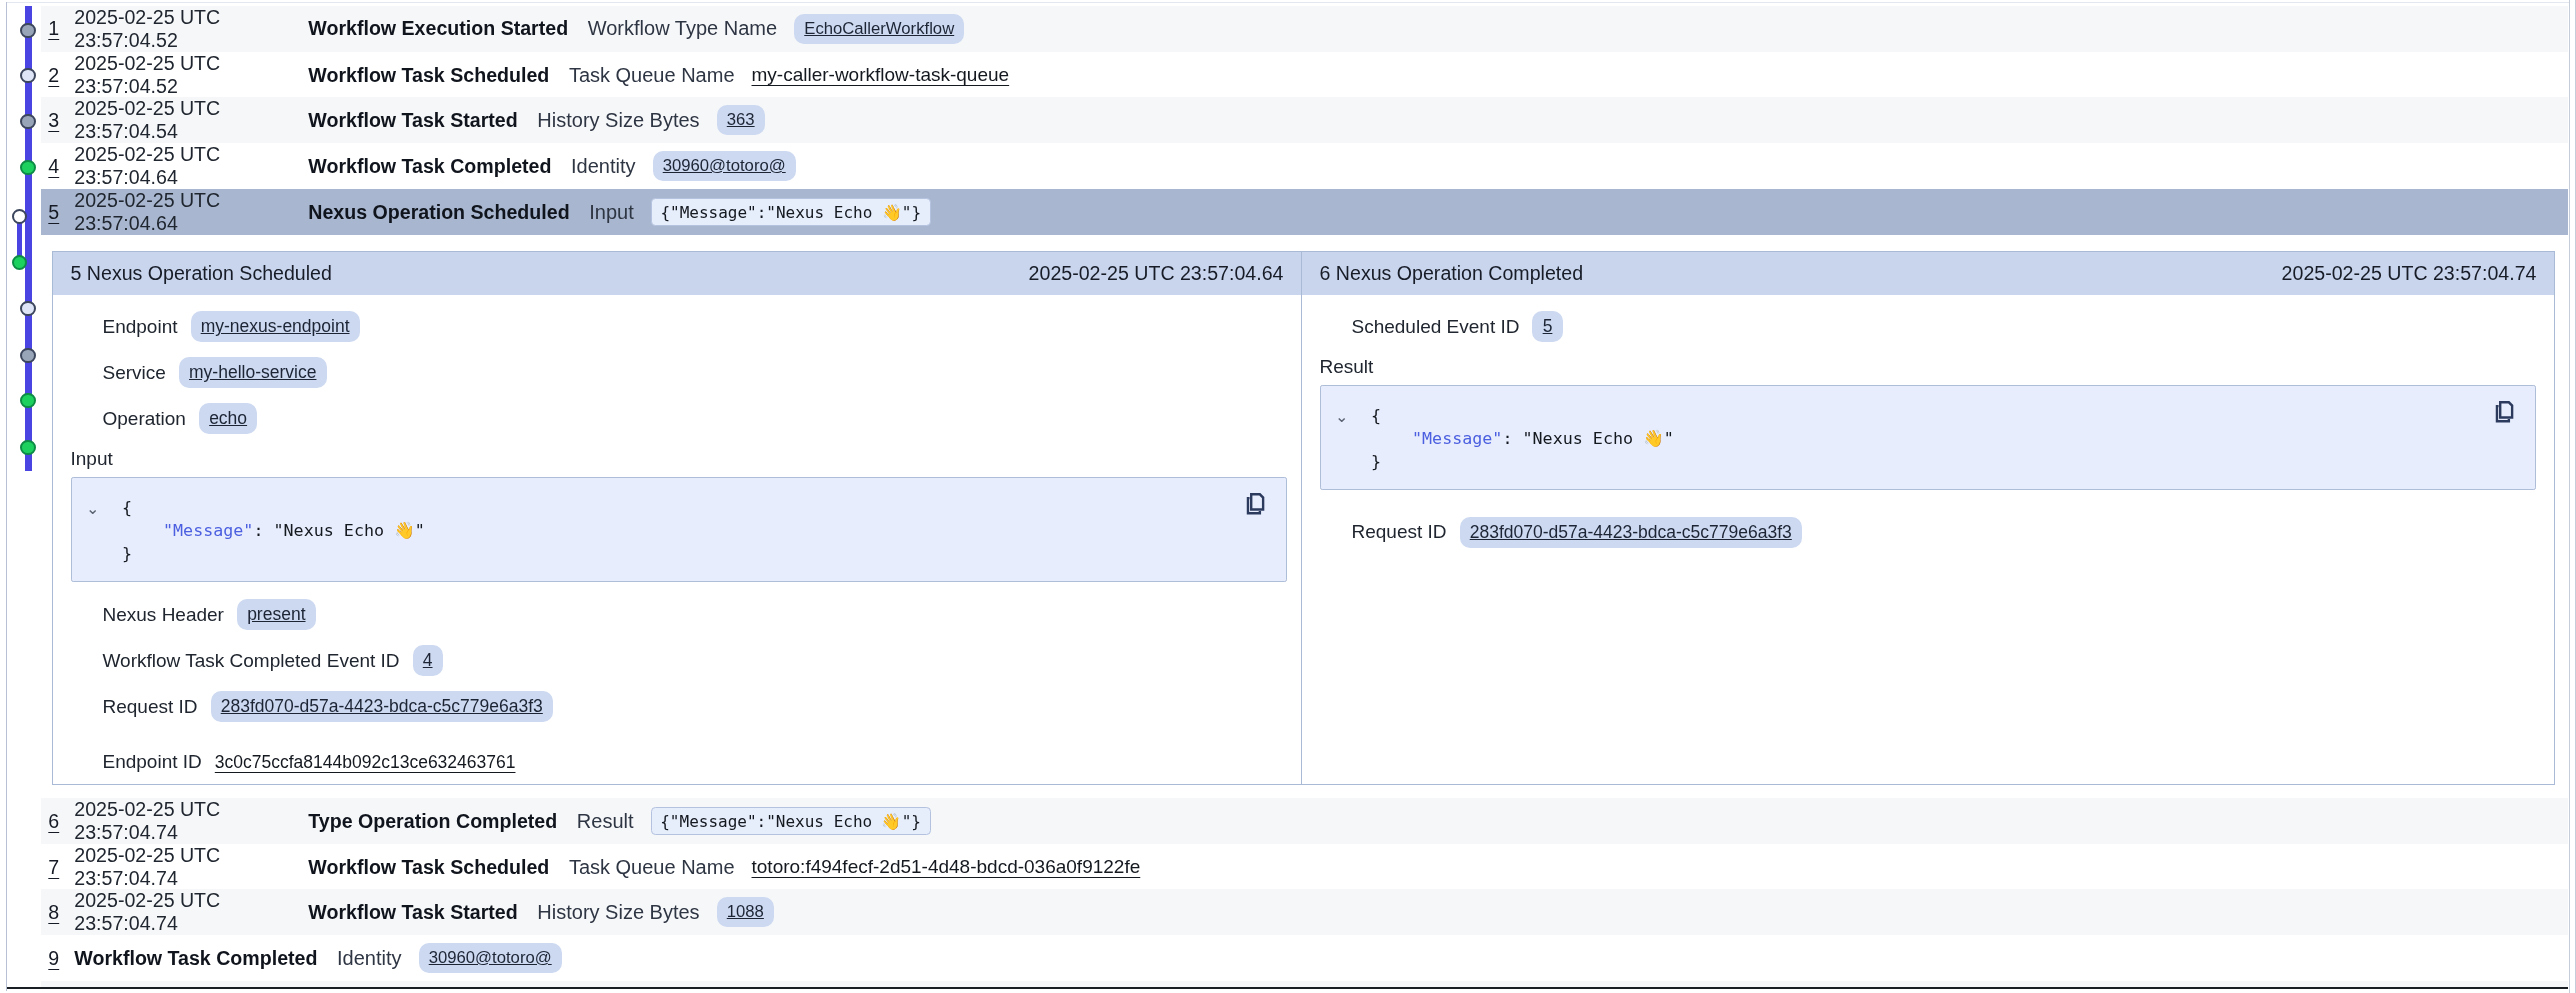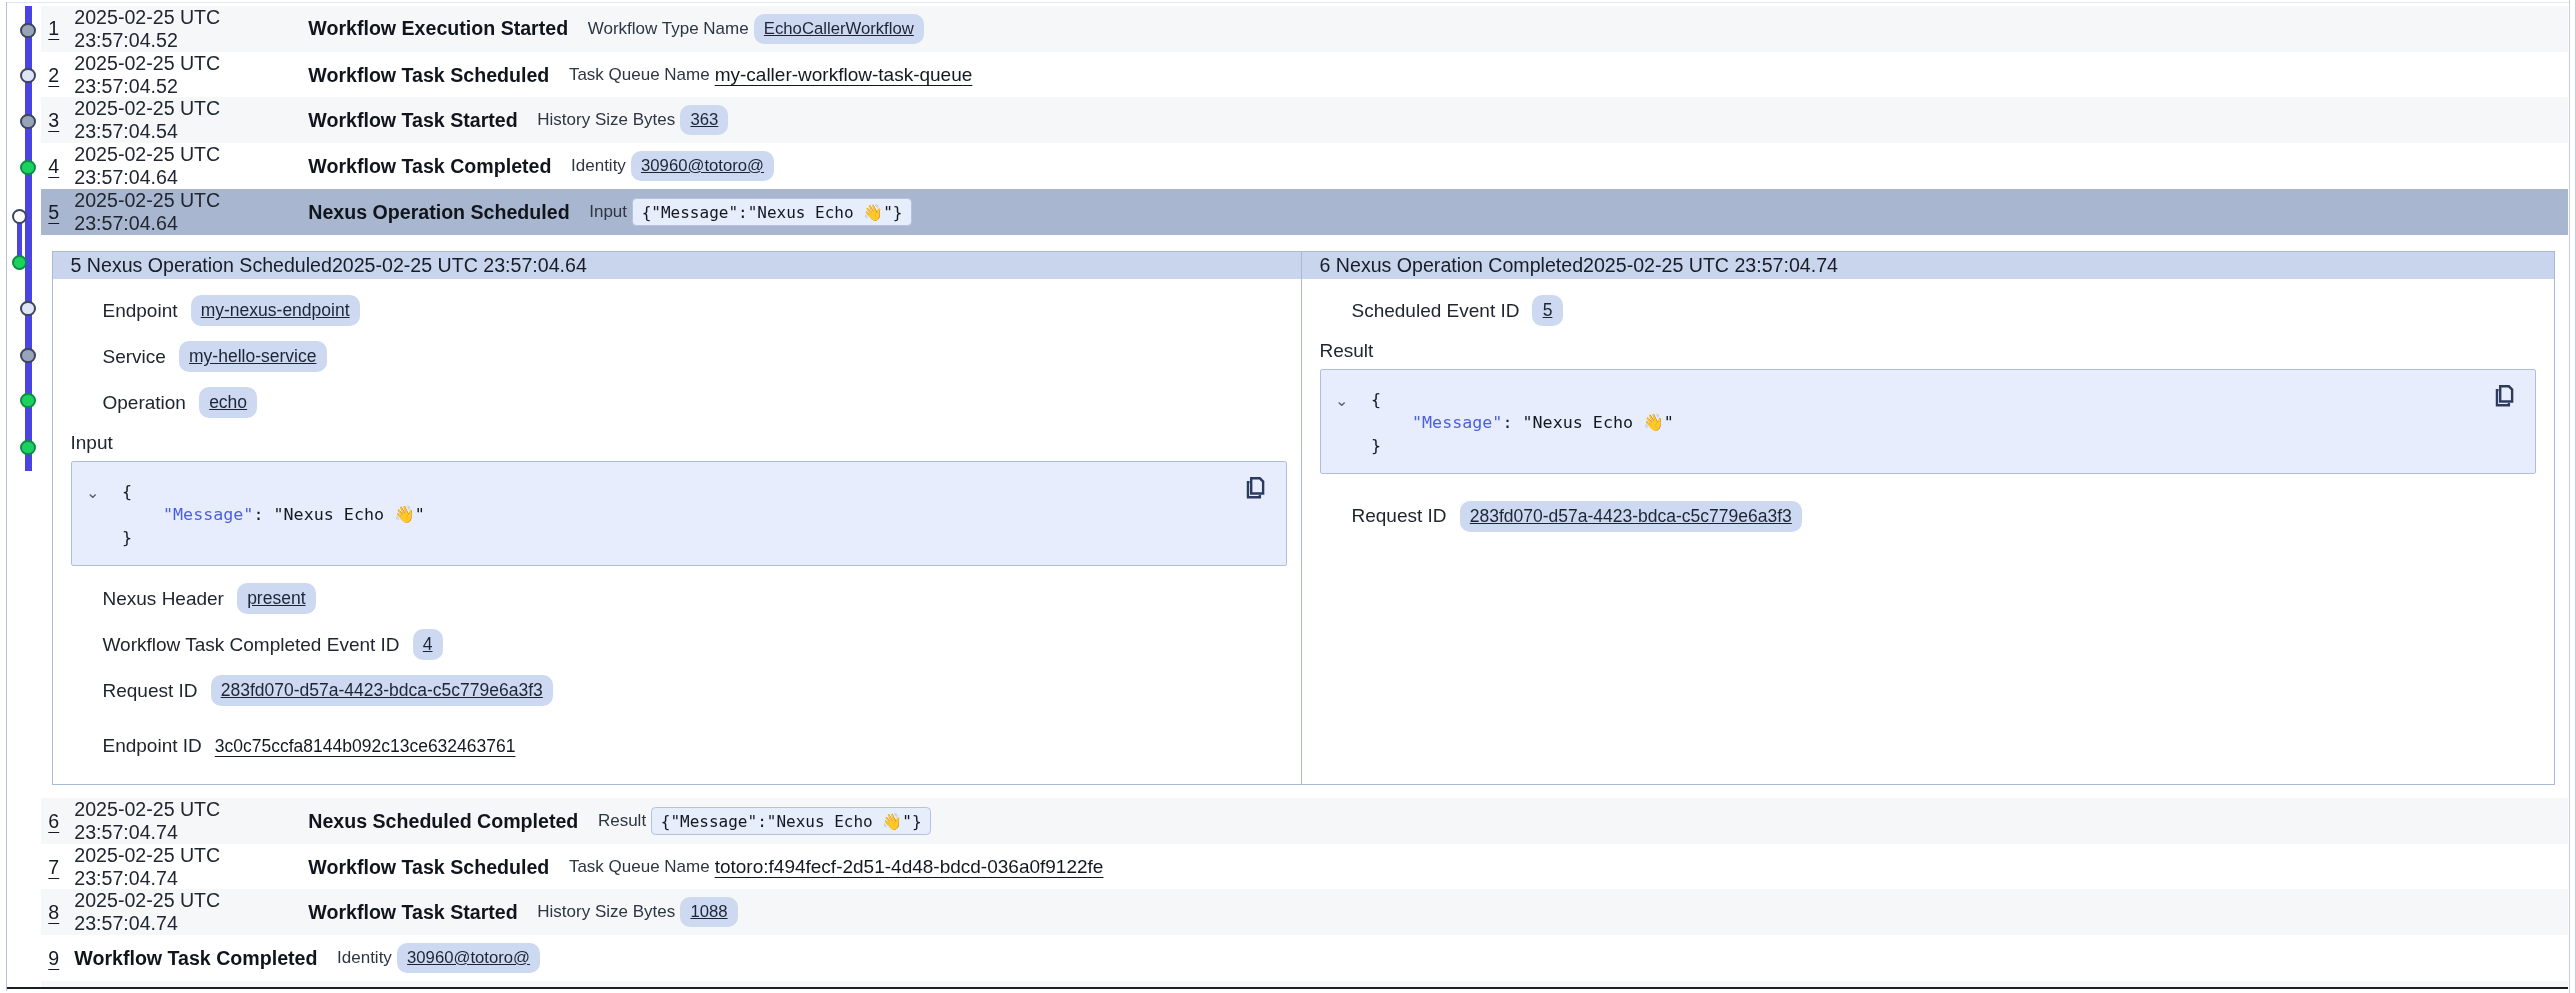--- a/index.html
+++ b/index.html
@@ -28,36 +28,36 @@
 
   
   .row { position:absolute; left:41px; width:2527px; height:46px;
     display:flex; align-items:center; background:transparent; }
   .row.stripe { background:#f6f7f9; }
   .row.selected { background:#a8b7cf; }
   .num { width:26px; margin-left:7.3px; font-size:19.6px; color:#151a24;
     text-decoration:underline; text-underline-offset:3.6px; flex:none; }
   .time { width:234px; font-size:19.6px; color:#20262f; flex:none; }
   .ename { font-size:19.6px; font-weight:bold; color:#10141c; margin-right:19.6px; white-space:nowrap; }
-  .lbl { font-size:17px; color:#2e3543; margin-right:5px; white-space:nowrap; }
+  .lbl { font-size:20px; color:#2e3543; margin-right:17px; white-space:nowrap; }
   .badge { background:#ccd9f1; color:#1d2535; font-size:16.7px; padding:5.1px 10.2px;
     border-radius:10px; white-space:nowrap;text-decoration:underline; }
   .codebadge { background:#e6edfb; border:1.5px solid #b4c2e0; color:#14181f;
     font-family:"DejaVu Sans Mono", monospace; font-size:16px; padding:3.6px 8.7px;
     border-radius:4.4px; white-space:nowrap; }
   .rlink { font-size:19px; color:#14181f; text-decoration:underline; text-underline-offset:4.4px; white-space:nowrap; }
 
   
   .panel-wrap { position:absolute; left:52px; top:251px; width:2503px; height:534px;
     border:1.5px solid #a9bad6; display:flex; background:#fff; }
   .panel { flex:none; display:flex; flex-direction:column; }
   .panel.left { width:1249px; border-right:1.5px solid #a9bad6; }
   .panel.right { flex:1; }
-  .phead { height:27px; background:#c8d5ed; display:flex; align-items:center;
-    padding:0 17.5px; flex:none; }
+  .phead { height:43px; background:#c8d5ed; display:flex; align-items:center;
+    justify-content:space-between; padding:0 17.5px; flex:none; }
   .ptitle { font-size:19.6px; color:#171c27; }
   .pts { font-size:19.6px; color:#171c27; }
   .pbody { padding:8.7px 17.5px 0 17.5px; }
   .pfield { display:flex; align-items:center; height:46px; }
   .pfield .flabel { font-size:19px; color:#20262f; margin-right:13px; white-space:nowrap;margin-left:32px; }
   .pfield .badge { font-size:17.5px; }
   .plabel-solo { font-size:19px; color:#20262f; height:35px; display:flex; align-items:center; }
   .plink { font-size:17.5px; color:#14181f; text-decoration:underline; text-underline-offset:4.4px; }
 
   .codeblock { position:relative; background:#e7edfc; border:1.5px solid #aebdd8;
@@ -213,21 +213,21 @@
           <span class="flabel">Request ID</span>
           <span class="badge">283fd070-d57a-4423-bdca-c5c779e6a3f3</span>
         </div>
       </div>
     </div>
   </div>
 
   <div class="row stripe" style="top:798px">
     <a class="num">6</a>
     <span class="time">2025-02-25 UTC 23:57:04.74</span>
-    <span class="ename">Nexus Scheduled Completed</span>
+    <span class="ename">Type Operation Completed</span>
     <span class="lbl">Result</span>
     <span class="codebadge">{"Message":"Nexus Echo 👋"}</span>
   </div>
 
   <div class="row" style="top:844px">
     <a class="num">7</a>
     <span class="time">2025-02-25 UTC 23:57:04.74</span>
     <span class="ename">Workflow Task Scheduled</span>
     <span class="lbl">Task Queue Name</span>
     <a class="rlink">totoro:f494fecf-2d51-4d48-bdcd-036a0f9122fe</a>

